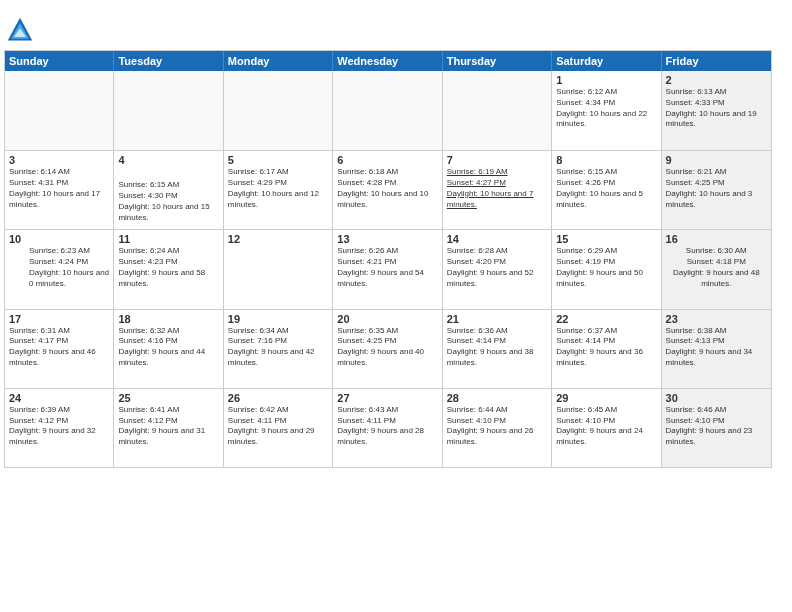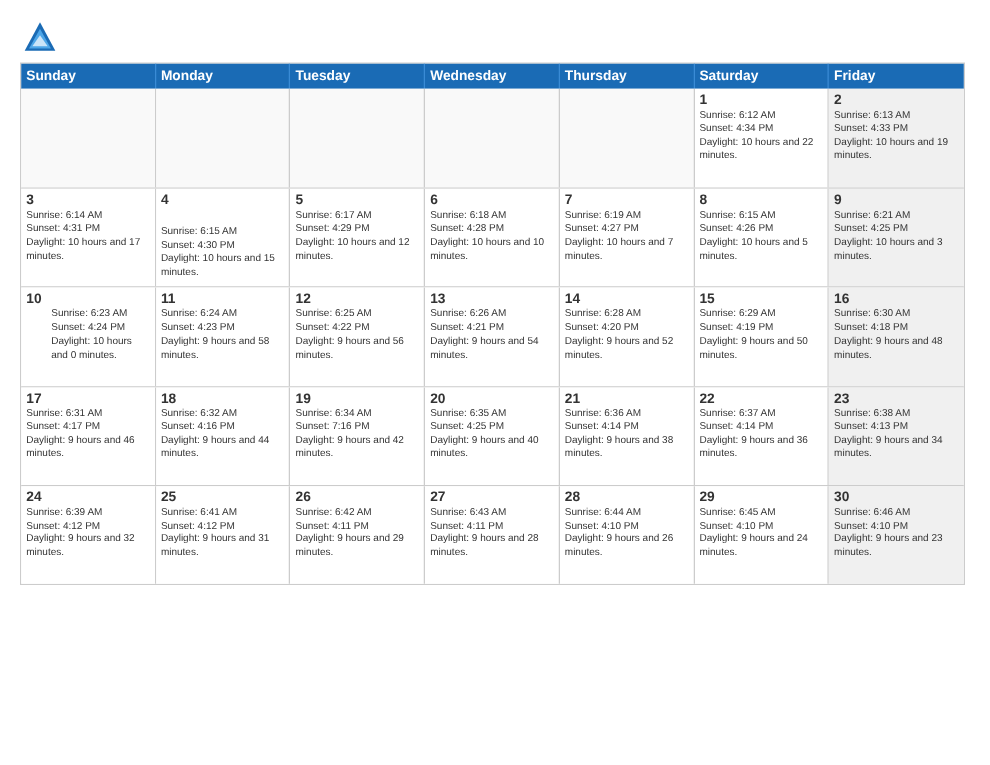--- a/index.html
+++ b/index.html
@@ -6,21 +6,21 @@
     body {
       font-family: Arial, sans-serif;
       background: #fff;
       width: 792px;
       height: 612px;
       overflow: hidden;
     }
     .page {
       width: 792px;
       height: 478px;
-      padding: 16px 20px 10px 16px;
+      padding: 16px 20px 10px 4px;
       display: flex;
       flex-direction: column;
     }
     .header {
       display: flex;
       align-items: flex-start;
       justify-content: space-between;
       margin-bottom: 6px;
     }
     .logo {
@@ -133,22 +133,22 @@
     </div>
     <div class="title-section">
       <div class="month-title"></div>
       <div class="subtitle"></div>
     </div>
   </div>
 
   <div class="calendar">
     <div class="cal-header" id="cal-header">
         <div class="cal-header-cell">Sunday</div>
+        <div class="cal-header-cell">Tuesday</div>
         <div class="cal-header-cell">Monday</div>
-        <div class="cal-header-cell">Tuesday</div>
         <div class="cal-header-cell">Wednesday</div>
         <div class="cal-header-cell">Thursday</div>
         <div class="cal-header-cell">Saturday</div>
         <div class="cal-header-cell">Friday</div>
       </div>
     <div class="cal-body" id="cal-body">
         <div class="cal-row">
           <div class="cal-cell empty"></div>
           <div class="cal-cell empty"></div>
           <div class="cal-cell empty"></div>
@@ -187,21 +187,21 @@
 Daylight: 10 hours and 12 minutes.</div>
           </div>
           <div class="cal-cell">
             <span class="day-num">6</span>
             <div class="cell-text" style="white-space: pre-line;">Sunrise: 6:18 AM
 Sunset: 4:28 PM
 Daylight: 10 hours and 10 minutes.</div>
           </div>
           <div class="cal-cell">
             <span class="day-num">7</span>
-            <div class="cell-text" style="white-space: pre-line;">Sunrise: 6:19 AM
+            <div class="cell-text" style="white-space: pre-line; text-decoration: underline;">Sunrise: 6:19 AM
 Sunset: 4:27 PM
 Daylight: 10 hours and 7 minutes.</div>
           </div>
           <div class="cal-cell">
             <span class="day-num">8</span>
             <div class="cell-text" style="white-space: pre-line;">Sunrise: 6:15 AM
 Sunset: 4:26 PM
 Daylight: 10 hours and 5 minutes.</div>
           </div>
           <div class="cal-cell shaded">
@@ -219,23 +219,20 @@
 Daylight: 10 hours and 0 minutes.</div>
           </div>
           <div class="cal-cell">
             <span class="day-num">11</span>
             <div class="cell-text" style="white-space: pre-line;">Sunrise: 6:24 AM
 Sunset: 4:23 PM
 Daylight: 9 hours and 58 minutes.</div>
           </div>
           <div class="cal-cell">
             <span class="day-num">12</span>
-            <div class="cell-text" style="white-space: pre-line;">Sunrise: 6:25 AM
-Sunset: 4:22 PM
-Daylight: 9 hours and 56 minutes.</div>
           </div>
           <div class="cal-cell">
             <span class="day-num">13</span>
             <div class="cell-text" style="white-space: pre-line;">Sunrise: 6:26 AM
 Sunset: 4:21 PM
 Daylight: 9 hours and 54 minutes.</div>
           </div>
           <div class="cal-cell">
             <span class="day-num">14</span>
             <div class="cell-text" style="white-space: pre-line;">Sunrise: 6:28 AM
@@ -243,21 +240,21 @@
 Daylight: 9 hours and 52 minutes.</div>
           </div>
           <div class="cal-cell">
             <span class="day-num">15</span>
             <div class="cell-text" style="white-space: pre-line;">Sunrise: 6:29 AM
 Sunset: 4:19 PM
 Daylight: 9 hours and 50 minutes.</div>
           </div>
           <div class="cal-cell shaded">
             <span class="day-num">16</span>
-            <div class="cell-text" style="white-space: pre-line;">Sunrise: 6:30 AM
+            <div class="cell-text" style="white-space: pre-line; text-align: center;">Sunrise: 6:30 AM
 Sunset: 4:18 PM
 Daylight: 9 hours and 48 minutes.</div>
           </div>
         </div>
         <div class="cal-row">
           <div class="cal-cell">
             <span class="day-num">17</span>
             <div class="cell-text" style="white-space: pre-line;">Sunrise: 6:31 AM
 Sunset: 4:17 PM
 Daylight: 9 hours and 46 minutes.</div>

